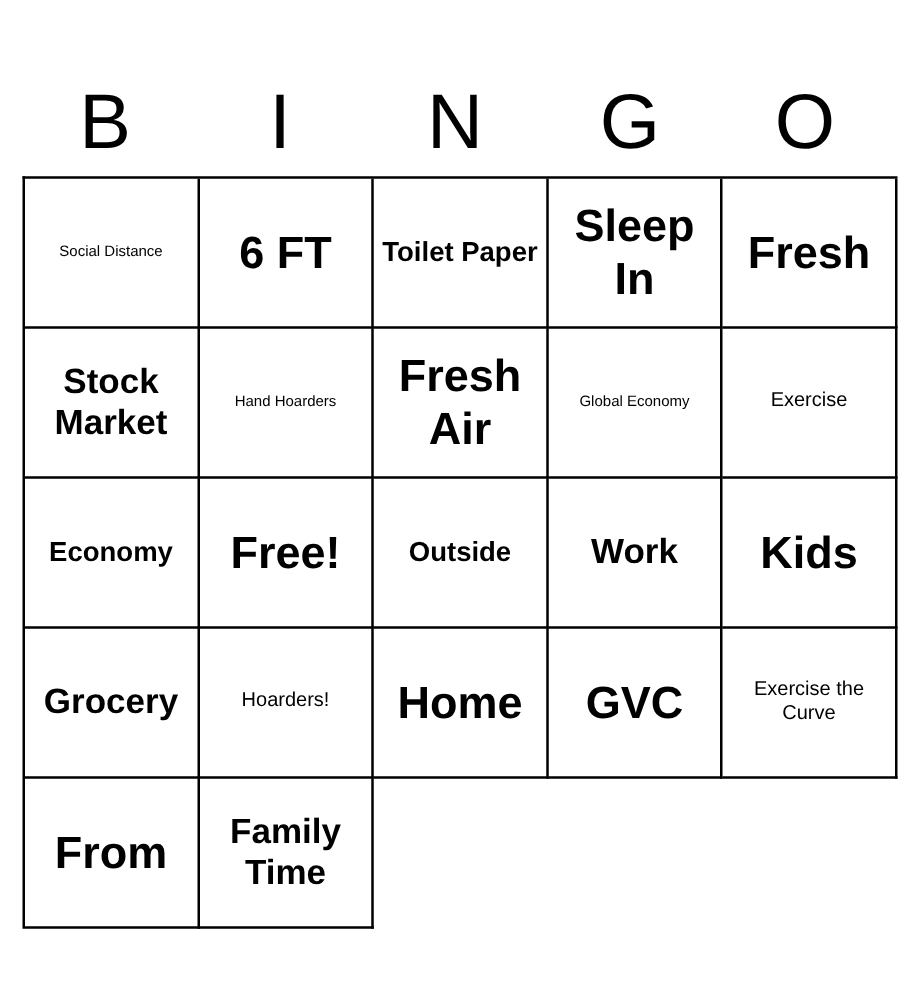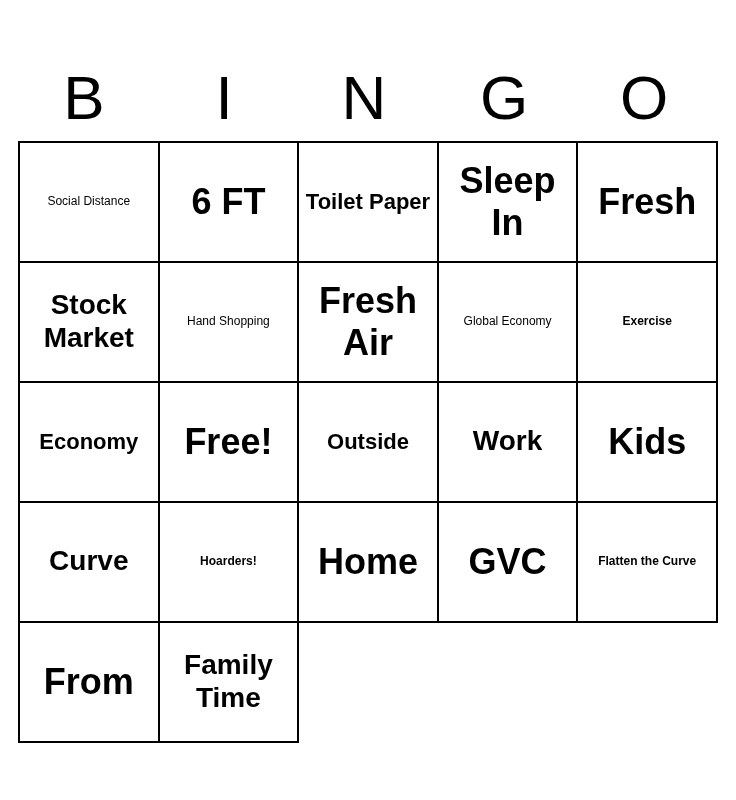--- a/index.html
+++ b/index.html
@@ -73,22 +73,22 @@
       font-weight: bold;
     }
 
     .size-md {
       font-size: 22px;
       font-weight: bold;
       text-align: right;
     }
 
     .size-sm {
-      font-size: 12px;
-      font-weight: bold;
+      font-size: 16px;
+      font-weight: normal;
     }
 
     .size-xs {
       font-size: 12px;
       font-weight: normal;
     }
   </style>
 </head>
 <body>
 
@@ -115,21 +115,21 @@
       <div class="bingo-cell">
         <span class="cell-text size-xl">Sleep In</span>
       </div>
       <div class="bingo-cell">
         <span class="cell-text size-xl">Fresh</span>
       </div>
       <div class="bingo-cell">
         <span class="cell-text size-lg">Stock Market</span>
       </div>
       <div class="bingo-cell">
-        <span class="cell-text size-xs">Hand Shopping</span>
+        <span class="cell-text size-xs">Hand Hoarders</span>
       </div>
       <div class="bingo-cell">
         <span class="cell-text size-xl">Fresh Air</span>
       </div>
       <div class="bingo-cell">
         <span class="cell-text size-xs">Global Economy</span>
       </div>
       <div class="bingo-cell">
         <span class="cell-text size-sm">Exercise</span>
       </div>
@@ -142,33 +142,33 @@
       <div class="bingo-cell">
         <span class="cell-text size-md">Outside</span>
       </div>
       <div class="bingo-cell">
         <span class="cell-text size-lg">Work</span>
       </div>
       <div class="bingo-cell">
         <span class="cell-text size-xl">Kids</span>
       </div>
       <div class="bingo-cell">
-        <span class="cell-text size-lg">Curve</span>
+        <span class="cell-text size-lg">Grocery</span>
       </div>
       <div class="bingo-cell">
         <span class="cell-text size-sm">Hoarders!</span>
       </div>
       <div class="bingo-cell">
         <span class="cell-text size-xl">Home</span>
       </div>
       <div class="bingo-cell">
         <span class="cell-text size-xl">GVC</span>
       </div>
       <div class="bingo-cell">
-        <span class="cell-text size-sm">Flatten the Curve</span>
+        <span class="cell-text size-sm">Exercise the Curve</span>
       </div>
       <div class="bingo-cell">
         <span class="cell-text size-xl">From</span>
       </div>
       <div class="bingo-cell">
         <span class="cell-text size-lg">Family Time</span>
       </div>
     </div>
 </div>
 

